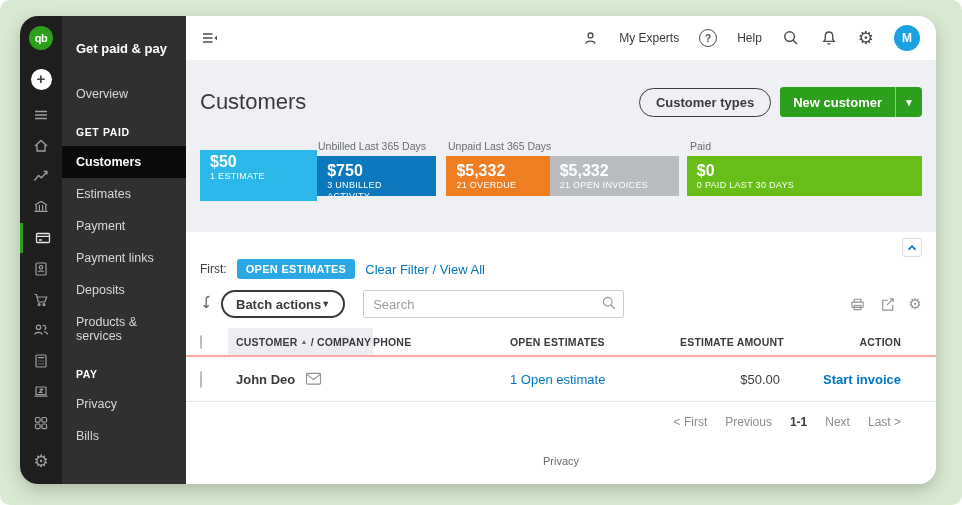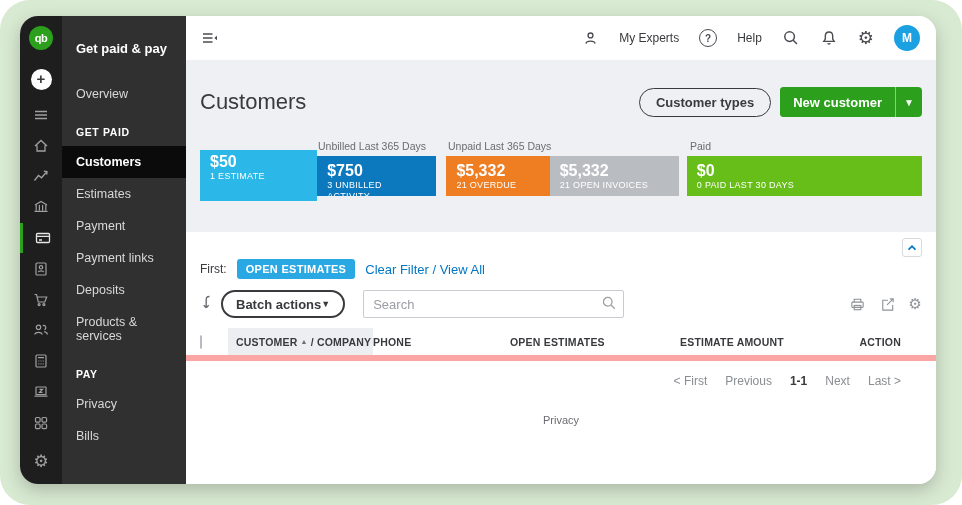--- a/index.html
+++ b/index.html
@@ -1,17 +1,17 @@
 <!DOCTYPE html>
 <html><head>
 <meta charset="utf-8">
 <style>
   html,body{margin:0;padding:0;width:962px;height:505px;background:#fff;overflow:hidden;
     font-family:"Liberation Sans","DejaVu Sans",sans-serif;-webkit-font-smoothing:antialiased;}
-  .canvas{position:relative;width:962px;height:505px;border-radius:30px;}
+  .canvas{position:relative;width:962px;height:505px;border-radius:10px;}
   .window{position:absolute;left:20px;top:16px;width:916px;height:468px;background:#fff;
     border-radius:18px;box-shadow:0 6px 18px rgba(0,0,0,.22);display:flex;overflow:hidden;}
   
   .rail{width:42px;background:#1e1e1e;display:flex;flex-direction:column;align-items:center;flex-shrink:0;}
   .rail-item{width:42px;height:31px;display:flex;align-items:center;justify-content:center;box-sizing:border-box;cursor:pointer;}
   .rail-item svg{display:block;}
   .rail-item.first{height:44px;}
   .rail-item.active{border-left:3px solid #2ca01c;}
   .rail-spacer{flex:1;}
   .qb-logo{width:24px;height:24px;border-radius:50%;color:#fff;font-weight:bold;font-size:11px;
@@ -77,21 +77,21 @@
     font-size:13px;color:#393a3d;font-family:inherit;outline:none;}
   .search-input::placeholder{color:#9a9da2;}
   .search-glass{position:absolute;right:7px;top:5px;}
   .tool-icons{margin-left:auto;display:flex;align-items:center;gap:13px;}
   .tool-icons .ic{cursor:pointer;display:flex;}
   .tool-gear{font-size:15px;color:#8f9296;line-height:1;font-family:"DejaVu Sans",sans-serif;}
   
   .tgrid{display:grid;grid-template-columns:36px 137px 137px 170px 100px 1fr;align-items:center;
     padding:0 35px 0 14px;}
   .thead{margin-top:10px;height:27px;font-size:10.5px;font-weight:bold;color:#393a3d;letter-spacing:.2px;
-    border-bottom:6px solid #fca5a5;}
+    border-bottom:2px solid #fca5a5;}
   .thead .cell{white-space:nowrap;}
   .th-customer{background:#eceef2;height:27px;display:flex;align-items:center;padding-left:8px;margin-left:-8px;}
   .sort-asc{font-size:7px;color:#6b6c72;margin:0 3px;}
   .right{text-align:right;}
   .trow{height:44px;border-bottom:1px solid #e4e6ea;font-size:13px;color:#393a3d;}
   .cust-cell{display:flex;align-items:center;gap:10px;font-weight:bold;}
   .link{font-size:13px;text-decoration:none;cursor:pointer;}
   .action-link{font-weight:bold;}
   .checkbox{width:15px;height:15px;border:1.5px solid #b8bcc2;border-radius:2px;background:#fff;cursor:pointer;}
   
@@ -340,20 +340,38 @@
             <span>CUSTOMER</span>
             <span class="sort-asc">▲</span>
             <span>/ COMPANY</span>
           </div>
           <div class="cell">PHONE</div>
           <div class="cell">OPEN ESTIMATES</div>
           <div class="cell right">ESTIMATE AMOUNT</div>
           <div class="cell right">ACTION</div>
         </div>
 
+        <div class="tgrid trow">
+          <div><span class="checkbox"></span></div>
+          <div class="cust-cell">
+            <span>John Deo</span>
+            <svg width="17" height="14" viewBox="0 0 18 15" fill="none" stroke="#8f9296" stroke-width="1.2">
+                <rect x="1.5" y="1.5" width="15" height="11.5" rx="1"></rect>
+                <path d="M2 2.5 L9 8 L16 2.5"></path>
+              </svg>
+          </div>
+          <div></div>
+          <div>
+            <a class="link" style="color: rgb(0, 119, 197);">1 Open estimate</a>
+          </div>
+          <div class="right">$50.00</div>
+          <div class="right">
+            <a class="link action-link" style="color: rgb(0, 119, 197);">Start invoice</a>
+          </div>
+        </div>
 
         <div class="pagination">
           <a>&lt; First</a>
           <a>Previous</a>
           <span class="current">1-1</span>
           <a>Next</a>
           <a>Last &gt;</a>
         </div>
 
         <div class="privacy">Privacy</div>

